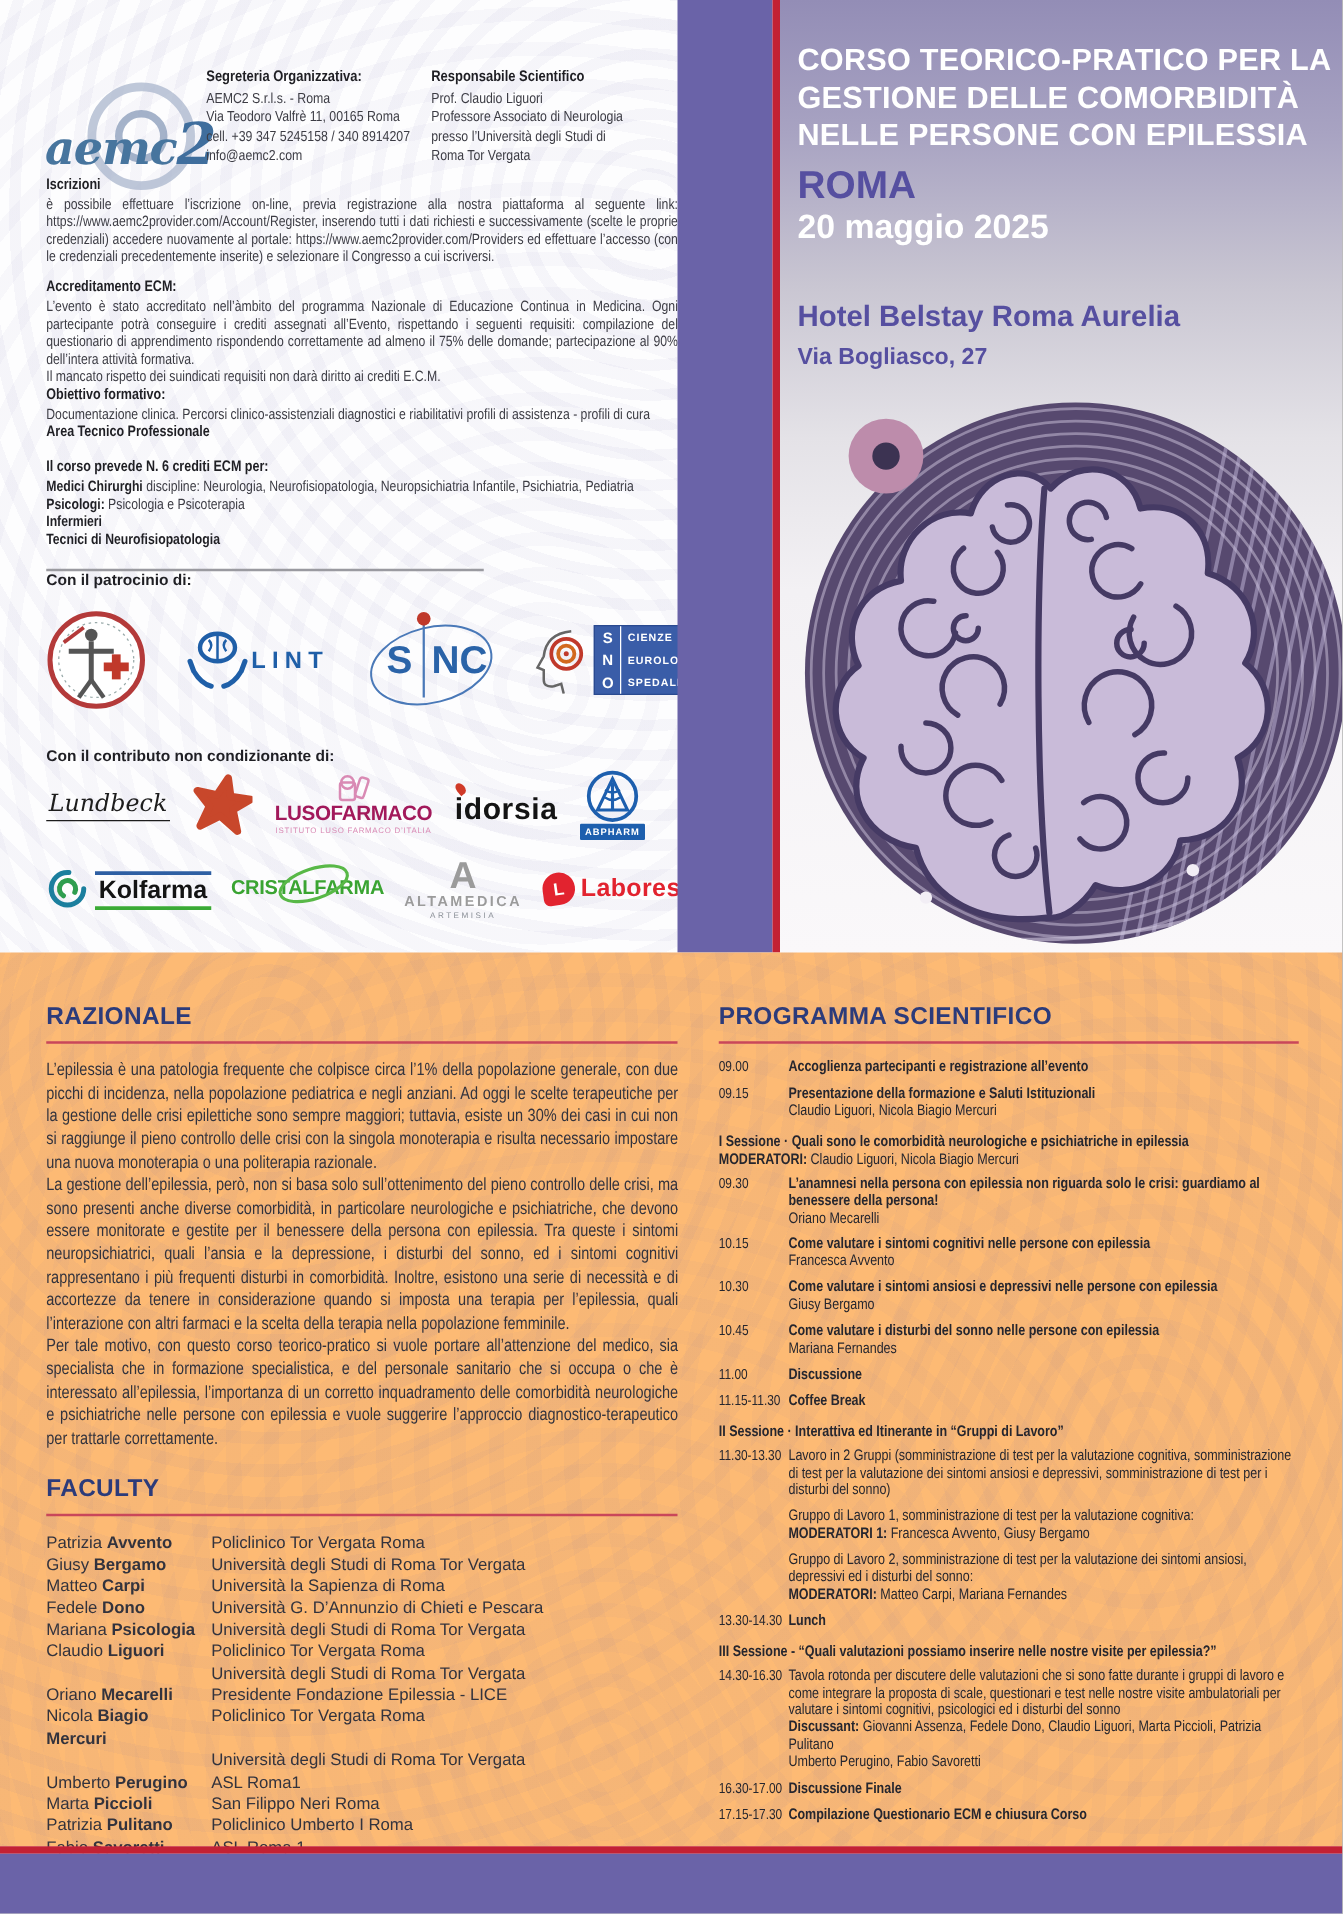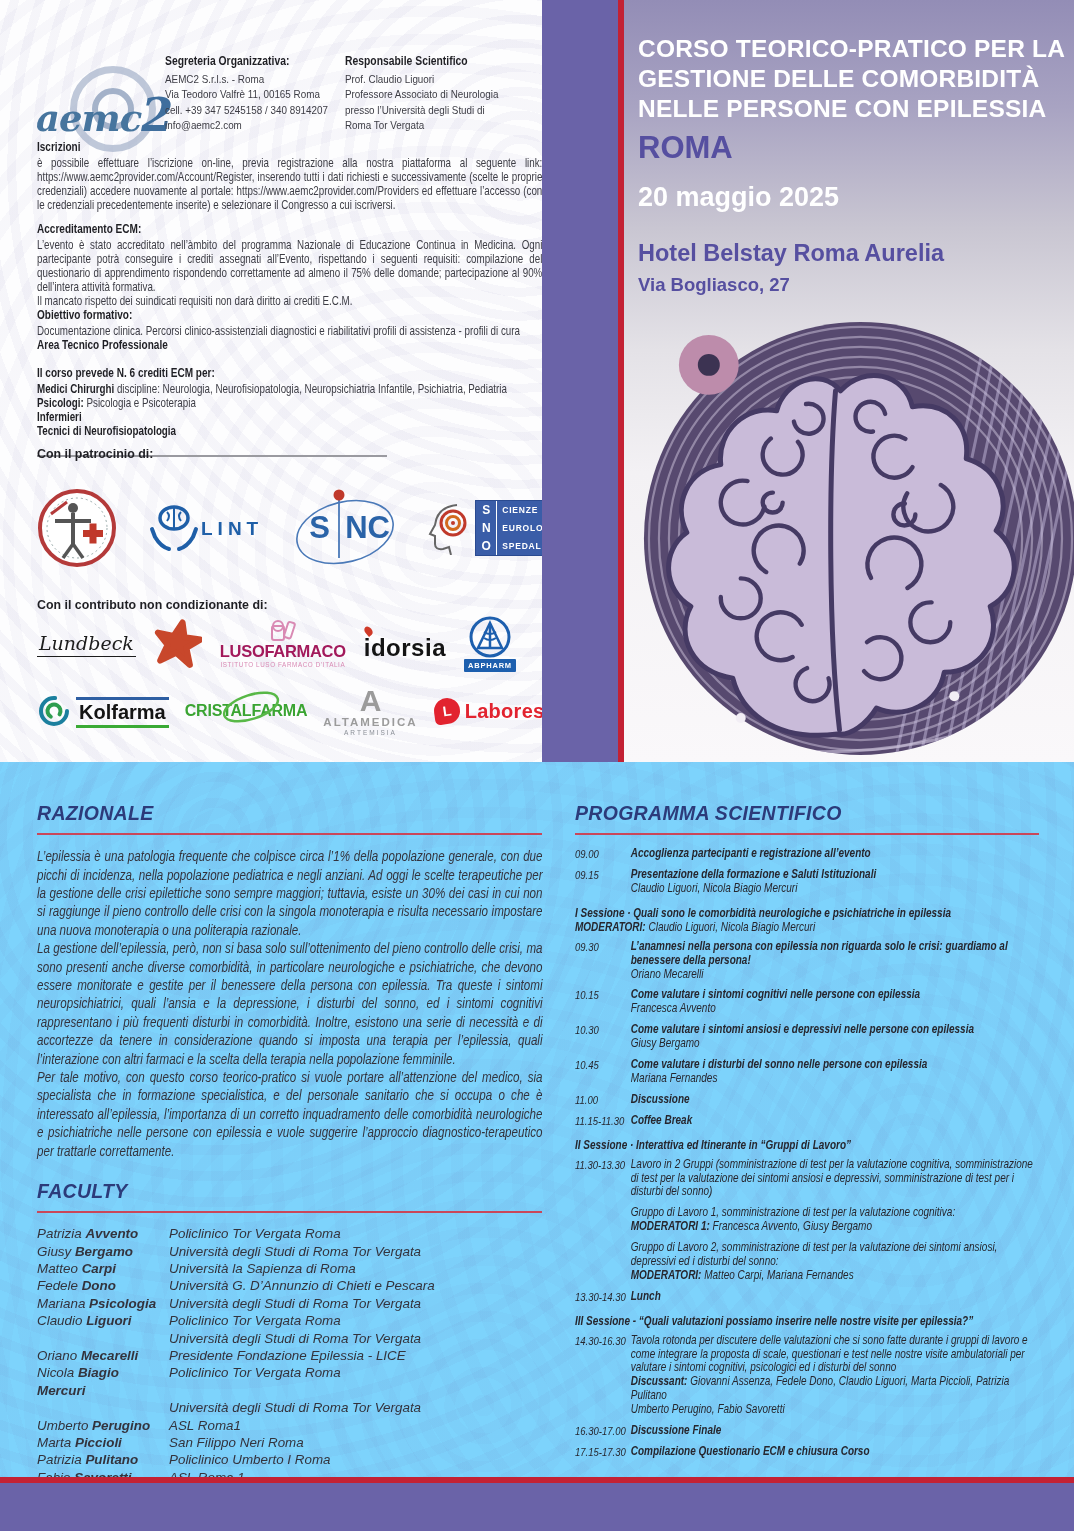--- a/index.html
+++ b/index.html
@@ -12,21 +12,21 @@
        repeating-radial-gradient(circle at 96% 22%, rgba(106,99,168,.05) 0 9px, transparent 9px 24px),
        repeating-radial-gradient(circle at 80% 72%, rgba(106,99,168,.04) 0 11px, transparent 11px 28px);
      pointer-events:none;}
   .purple-band{position:absolute;left:542px;top:0;width:76px;height:762px;background:#6a63a8;}
   .red-stripe{position:absolute;left:618px;top:0;width:6px;height:762px;background:#c32134;}
   .right-panel{position:absolute;left:624px;top:0;right:0;height:762px;
      background:linear-gradient(180deg,#938db6 0%,#a8a3c2 14%,#c9c6d2 30%,#e4e2e7 46%,#f3f1f4 62%,#faf8fa 100%);}
   .banner-title{position:absolute;left:14px;top:34px;width:428px;color:#fff;font-weight:bold;
      font-size:24.5px;line-height:1.22;letter-spacing:.2px;}
   .banner-city{position:absolute;left:14px;top:130px;color:#564fa0;font-weight:bold;font-size:31px;}
-  .banner-date{position:absolute;left:14px;top:182px;color:#fff;font-weight:bold;font-size:27px;}
+  .banner-date{position:absolute;left:14px;top:166px;color:#fff;font-weight:bold;font-size:27px;}
   .banner-venue{position:absolute;left:14px;top:240px;color:#564fa0;font-weight:bold;font-size:23.5px;}
   .banner-address{position:absolute;left:14px;top:274px;color:#564fa0;font-weight:bold;font-size:18.5px;}
   .brain{position:absolute;right:0;bottom:0;width:451px;height:455px;}
   
   .aemc-logo{position:absolute;left:36px;top:64px;width:132px;height:92px;}
   .at-outer{position:absolute;left:34px;top:2px;width:72px;height:72px;border:7px solid #aab6cc;border-radius:50%;opacity:.75;}
   .at-inner{position:absolute;left:56px;top:24px;width:30px;height:30px;border:6px solid #8fa0bd;border-radius:50%;opacity:.8;}
   .aemc-text{position:absolute;left:0;top:24px;font-family:"DejaVu Serif",serif;font-style:italic;
      font-weight:bold;font-size:37px;color:#47759e;letter-spacing:-1px;}
   .aemc-text .two{font-size:46px;color:#3f6e9d;}
@@ -34,21 +34,21 @@
   .tl-head{font-weight:bold;color:#1f1f24;font-size:12.2px;margin:0 0 2px 0;}
   .contact{position:absolute;top:54px;font-size:11.6px;line-height:15.2px;transform:scaleX(.85);transform-origin:0 0;width:216px;}
   .contact.sec{left:165px;}  .contact.sci{left:345px;}
   .tblock{position:absolute;left:37px;width:614px;transform:scaleX(.823);transform-origin:0 0;
      font-size:11.9px;line-height:14.1px;text-align:justify;color:#3c3c44;}
   .tblock p{margin:0;}
   .b-iscr{top:140px;} .b-accr{top:222px;} .b-obiettivo{top:308px;} .b-crediti{top:366px;}
   .crediti-line b{color:#1f1f24;}
   .thin-rule{position:absolute;left:37px;top:455px;width:350px;height:1.5px;background:#9a9aa0;}
   .logos-label{position:absolute;left:37px;font-weight:bold;color:#1f1f24;font-size:12.4px;}
-  .lab-patro{top:447px;} .lab-contr{top:598px;}
+  .lab-patro{top:457px;} .lab-contr{top:598px;}
   .logo-row{position:absolute;left:37px;display:flex;align-items:center;}
   .row-patro{top:486px;gap:30px;height:84px;}
   .row-c1{top:612px;gap:18px;height:64px;}
   .row-c2{top:682px;gap:16px;height:58px;}
   
   .lint-box{display:flex;flex-direction:row;align-items:center;}
   .lint-text{color:#1f5fa8;font-weight:bold;font-size:19px;letter-spacing:5px;margin-top:2px;}
   .sinc-box{position:relative;width:104px;height:84px;}
   .sinc-s{position:absolute;left:16px;top:24px;font-size:31px;font-weight:bold;color:#2a63a8;}
   .sinc-nc{position:absolute;left:52px;top:24px;font-size:31px;font-weight:bold;color:#2a63a8;}
@@ -78,21 +78,21 @@
   .cristal-ellipse{position:absolute;left:34px;top:-12px;}
   .alta-box{display:flex;flex-direction:column;align-items:center;line-height:1;}
   .alta-a{color:#9b9b9b;font-weight:bold;font-size:30px;}
   .alta-name{color:#9b9b9b;font-weight:bold;font-size:11.5px;letter-spacing:2px;margin-top:1px;text-align:center;}
   .alta-sub{color:#8a8f96;font-size:6.5px;letter-spacing:2px;margin-top:2px;}
   .laborest-box{display:flex;align-items:center;gap:5px;}
   .laborest-icon{width:26px;height:26px;background:#e2232f;border-radius:50% 50% 50% 20%;
      display:flex;align-items:center;justify-content:center;color:#fff;font-weight:bold;font-size:14px;transform:rotate(-8deg);}
   .laborest-text{color:#e2232f;font-weight:bold;font-size:20px;letter-spacing:.3px;}
   
-  .bottom{position:absolute;left:0;top:762px;width:1074px;height:715px;background:#7dd3fc;font-style:italic;}
+  .bottom{position:absolute;left:0;top:762px;width:1074px;height:715px;background:#fdba74;}
   .bottom::before{content:"";position:absolute;inset:0;
      background:
        repeating-radial-gradient(circle at 20% 10%, rgba(106,99,168,.05) 0 10px, transparent 10px 26px),
        repeating-radial-gradient(circle at 85% 55%, rgba(106,99,168,.04) 0 12px, transparent 12px 30px),
        repeating-radial-gradient(circle at 45% 90%, rgba(106,99,168,.035) 0 11px, transparent 11px 28px);
      pointer-events:none;}
   .sec-head{font-weight:bold;color:#2c3b7a;font-size:19.5px;letter-spacing:.3px;margin:0;}
   .red-rule{height:2.2px;background:#c9475a;margin-top:8px;}
   .raz-col{position:absolute;left:37px;top:40px;width:505px;}
   .raz-body{margin-top:12px;width:618px;transform:scaleX(.818);transform-origin:0 0;

